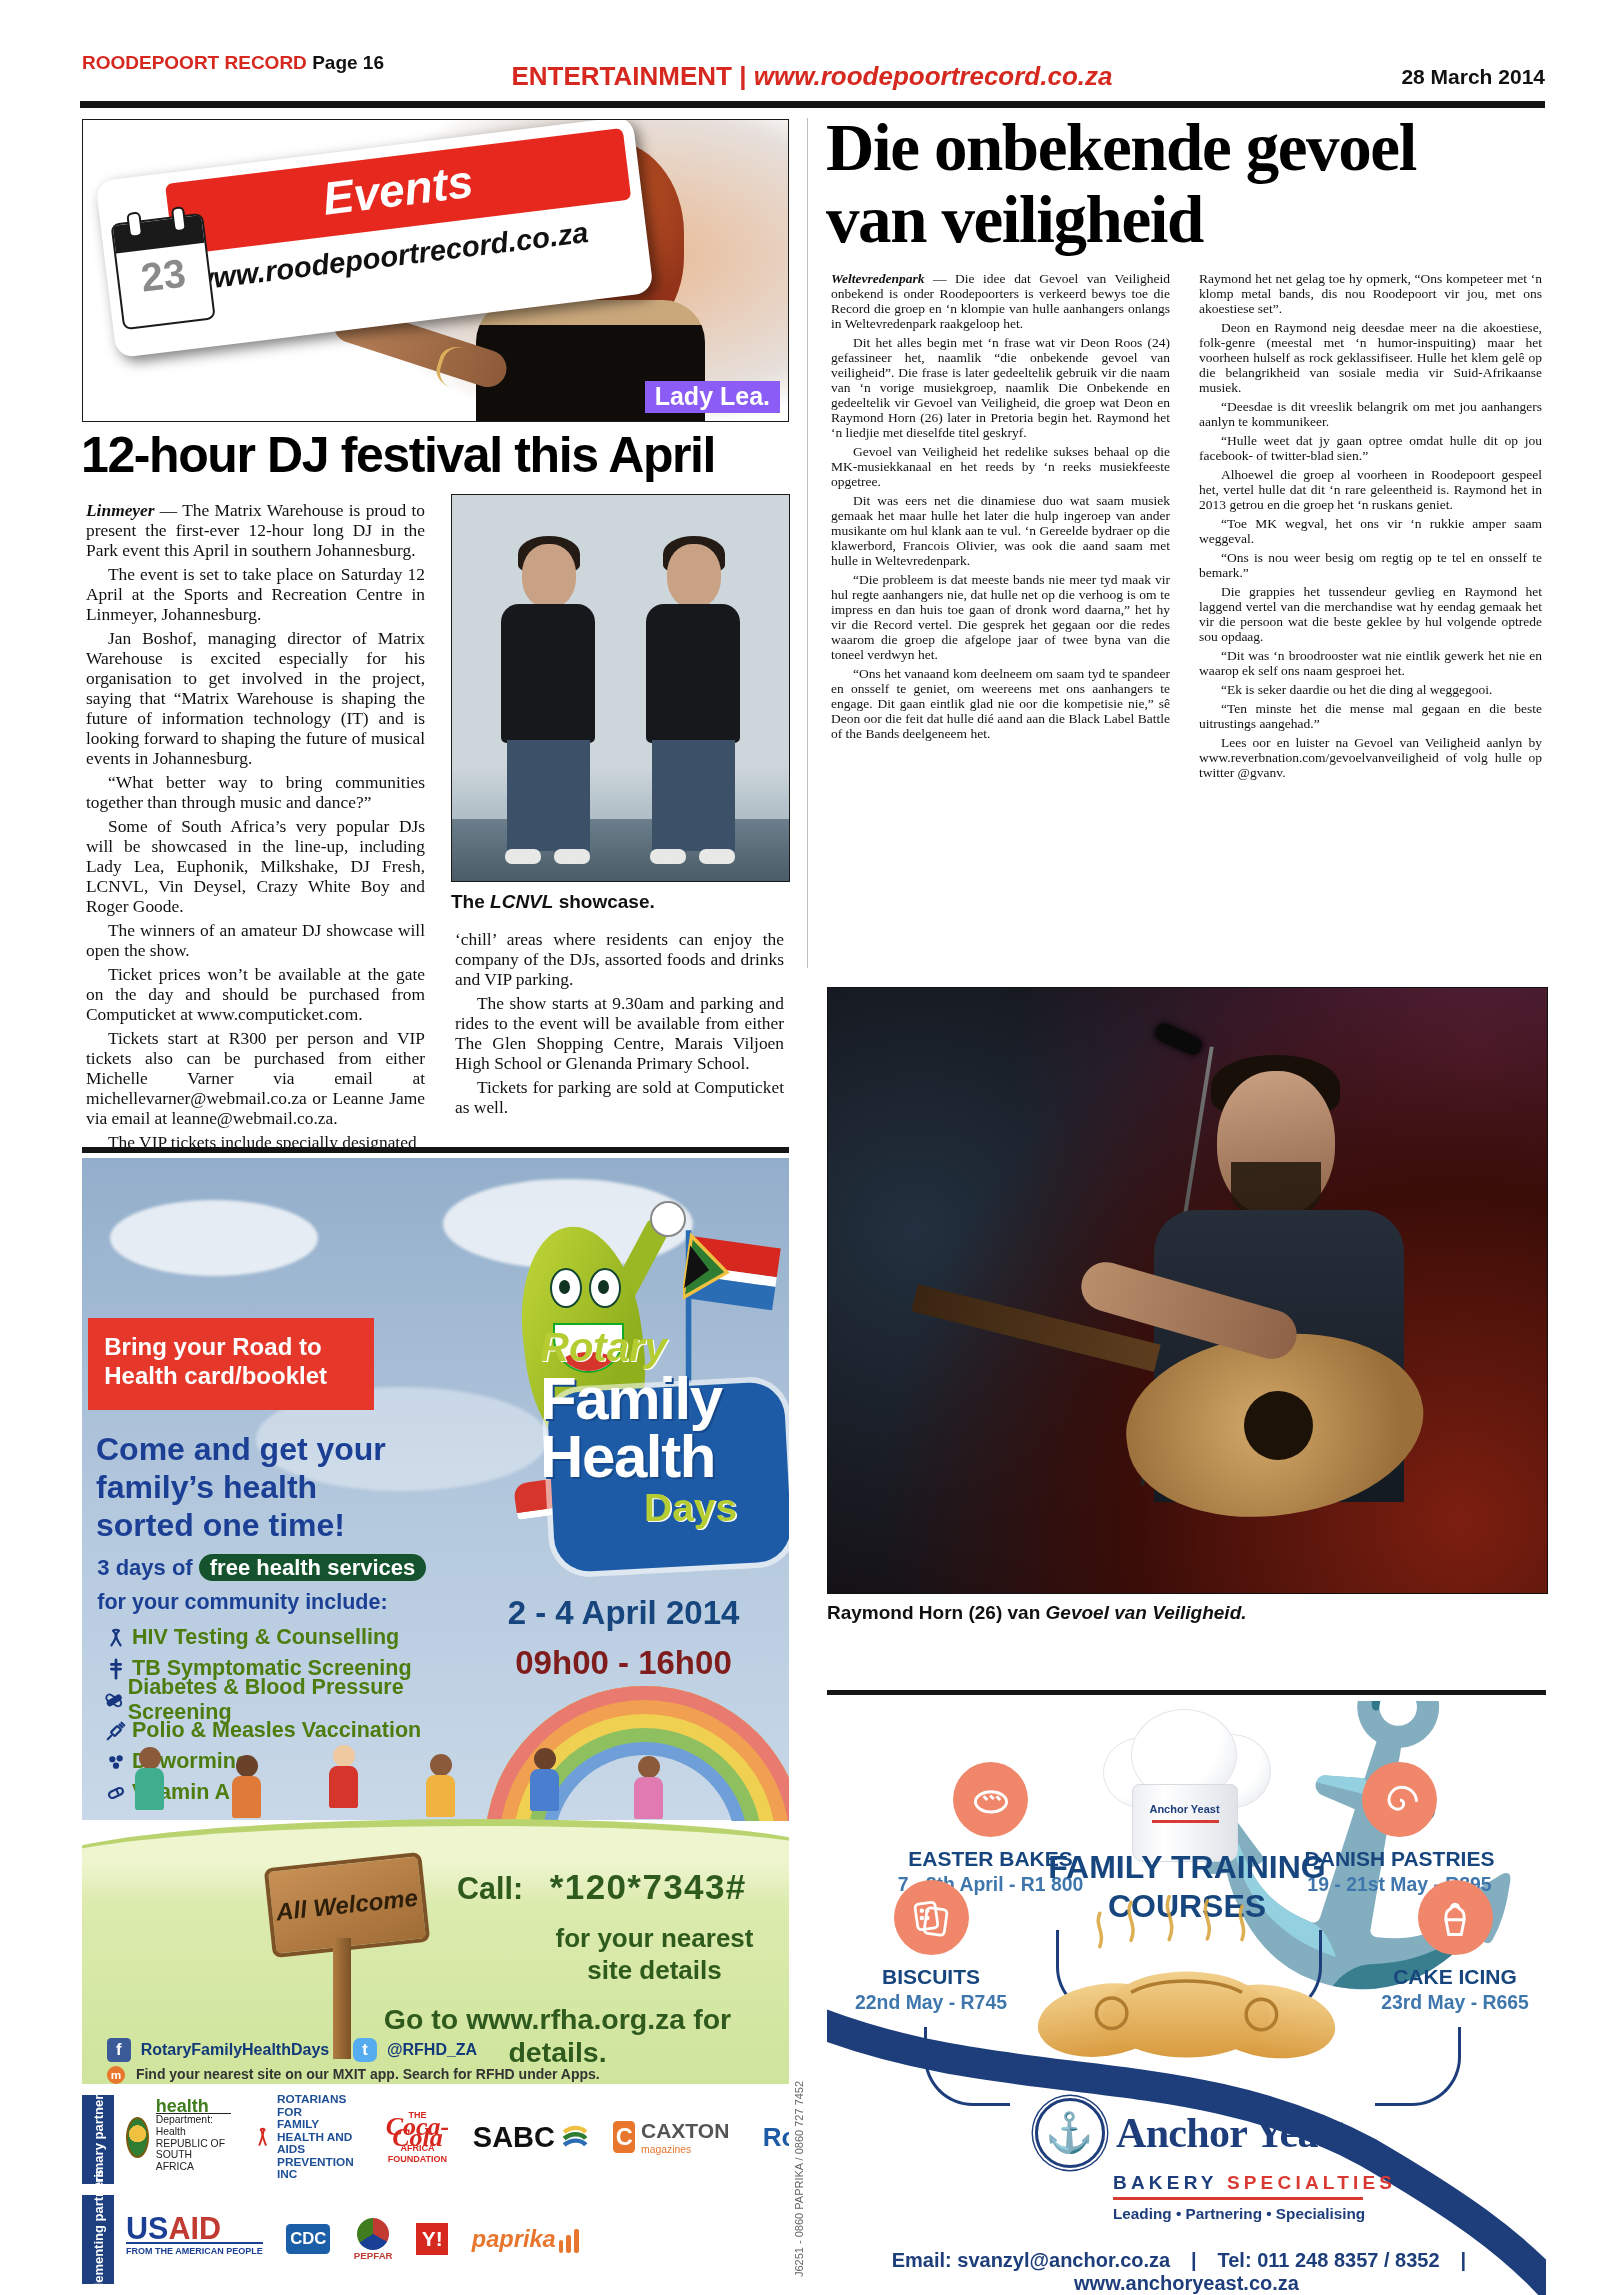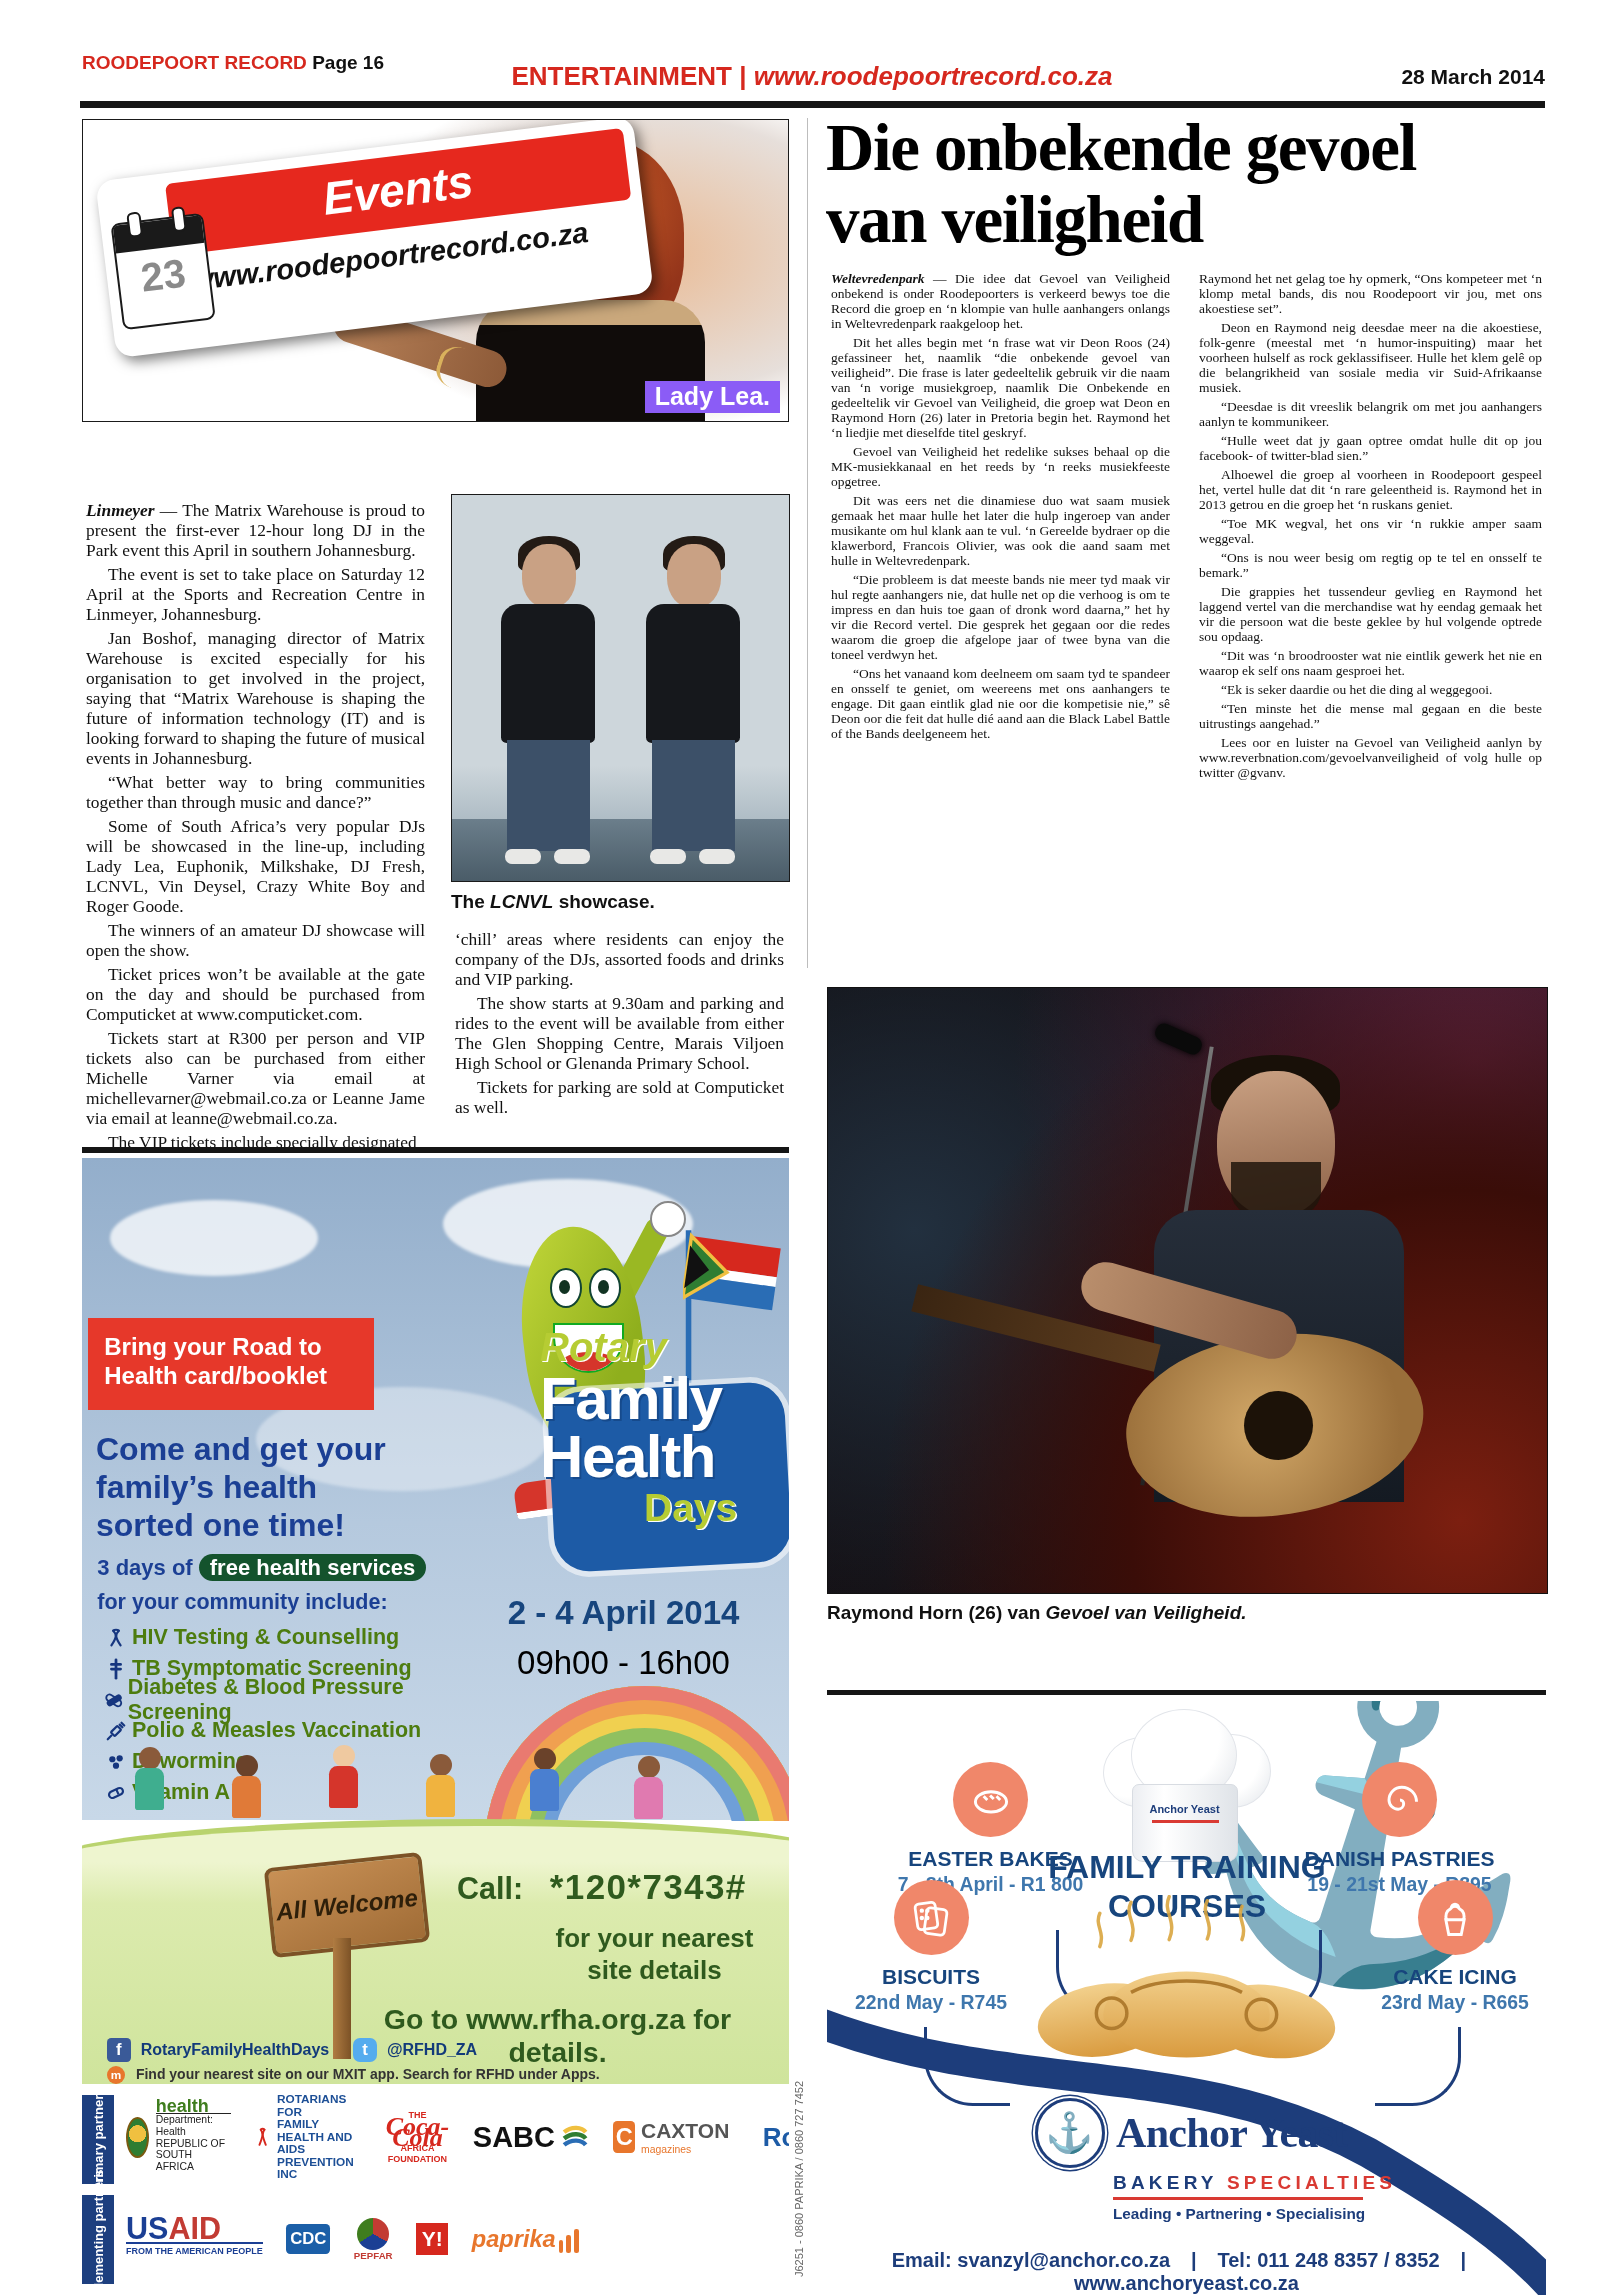--- a/index.html
+++ b/index.html
@@ -127,21 +127,21 @@
   
   #rot-flag{left:601px;top:72px;width:104px;height:153px;}
   
   #rfhd-blob{left:469px;top:229px;width:237px;height:180px;background:#1d5ba6;border-radius:35px;transform:rotate(-3deg);
     box-shadow:0 0 0 5.6px rgba(255,255,255,.55);}
   #rfhd{left:458px;top:167px;width:248px;font-family:"Liberation Sans",sans-serif;}
   .rfhd-rotary{color:#b6cc33;font-size:40px;font-weight:800;font-style:italic;text-shadow:1.4px 1.4px 0 #fff;}
   .rfhd-big{color:#fff;font-size:60px;font-weight:800;line-height:58px;letter-spacing:-1.4px;text-shadow:2.1px 2.1px 0 #164a8c;}
   .rfhd-days{color:#b6cc33;font-size:39px;font-weight:800;margin-left:104px;text-shadow:1.4px 1.4px 0 #fff;}
   #rot-dates{left:389px;top:436px;width:305px;text-align:center;color:#17457d;font-size:33px;font-weight:800;}
-  #rot-times{left:389px;top:486px;width:305px;text-align:center;color:#000000;font-size:33px;font-weight:400;}
+  #rot-times{left:389px;top:486px;width:305px;text-align:center;color:#7f1d1d;font-size:33px;font-weight:700;}
   
   #rainbow{left:403px;top:528px;width:319px;height:135px;overflow:hidden;}
   #rainbow .ring{left:0;top:0;width:319px;height:319px;border-radius:50%;
     box-shadow:inset 0 0 0 14px #e97a70,inset 0 0 0 28px #f0a050,inset 0 0 0 42px #f0d050,
                inset 0 0 0 56px #8fc060,inset 0 0 0 69px #6f9fd8;}
   .kid{bottom:2.8px;width:37px;height:76px;}
   .kid .khead{left:7.6px;top:0;width:22px;height:22px;border-radius:50%;}
   .kid .kbody{left:4.2px;top:21px;width:29px;height:42px;border-radius:8.3px 8.3px 2.8px 2.8px;}
   
   #rot-hill{left:-42px;top:661px;width:790px;height:258px;
@@ -278,20 +278,21 @@
       <div id="events-cal" class="abs">
         <div class="cal-top abs"></div>
         <div class="ring r1 abs"></div>
         <div class="ring r2 abs"></div>
         <div class="cal-day abs sans">23</div>
       </div>
     </div>
     <div id="lady-caption" class="abs sans">Lady Lea.</div>
   </div>
 
+  <div id="dj-headline" class="abs sans">12-hour DJ festival this April</div>
   <div id="dj-col1" class="abs artcol">
       <p class="para"><strong class="dateline">Linmeyer </strong>— The Matrix Warehouse is proud to present the first-ever 12-hour long DJ in the Park event this April in southern Johannesburg.</p>
       <p class="para ind">The event is set to take place on Saturday 12 April at the Sports and Recreation Centre in Linmeyer, Johannesburg.</p>
       <p class="para ind">Jan Boshof, managing director of Matrix Warehouse is excited especially for his organisation to get involved in the project, saying that “Matrix Warehouse is shaping the future of information technology (IT) and is looking forward to shaping the future of musical events in Johannesburg.</p>
       <p class="para ind">“What better way to bring communities together than through music and dance?”</p>
       <p class="para ind">Some of South Africa’s very popular DJs will be showcased in the line-up, including Lady Lea, Euphonik, Milkshake, DJ Fresh, LCNVL, Vin Deysel, Crazy White Boy and Roger Goode.</p>
       <p class="para ind">The winners of an amateur DJ showcase will open the show.</p>
       <p class="para ind">Ticket prices won’t be available at the gate on the day and should be purchased from Computicket at www.computicket.com.</p>
       <p class="para ind">Tickets start at R300 per person and VIP tickets also can be purchased from either Michelle Varner via email at michellevarner@webmail.co.za or Leanne Jame via email at leanne@webmail.co.za.</p>
       <p class="para ind">The VIP tickets include specially designated</p>

